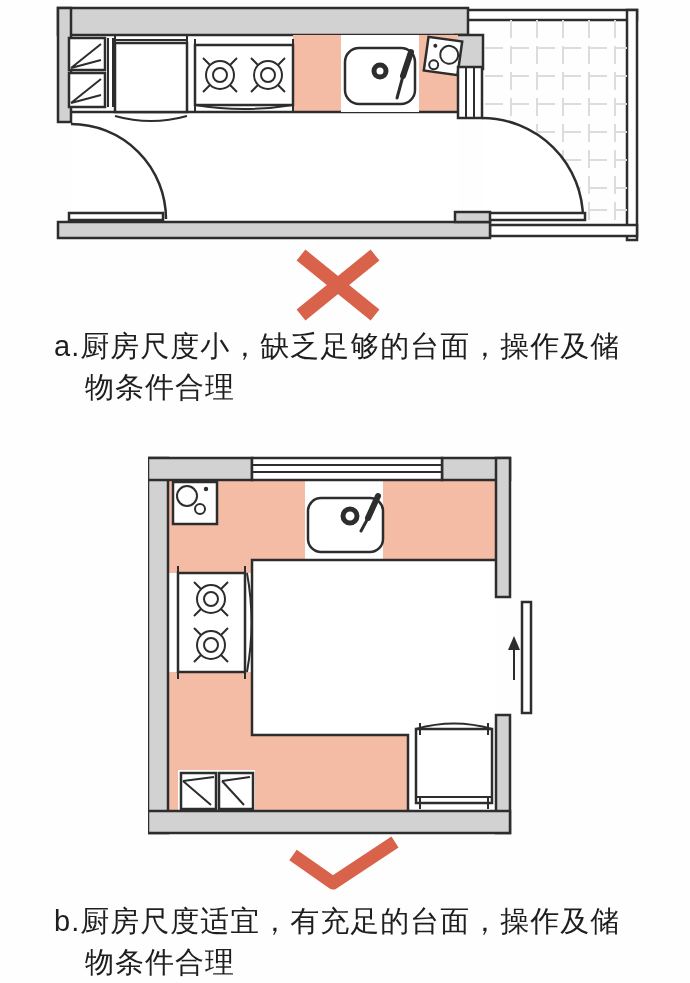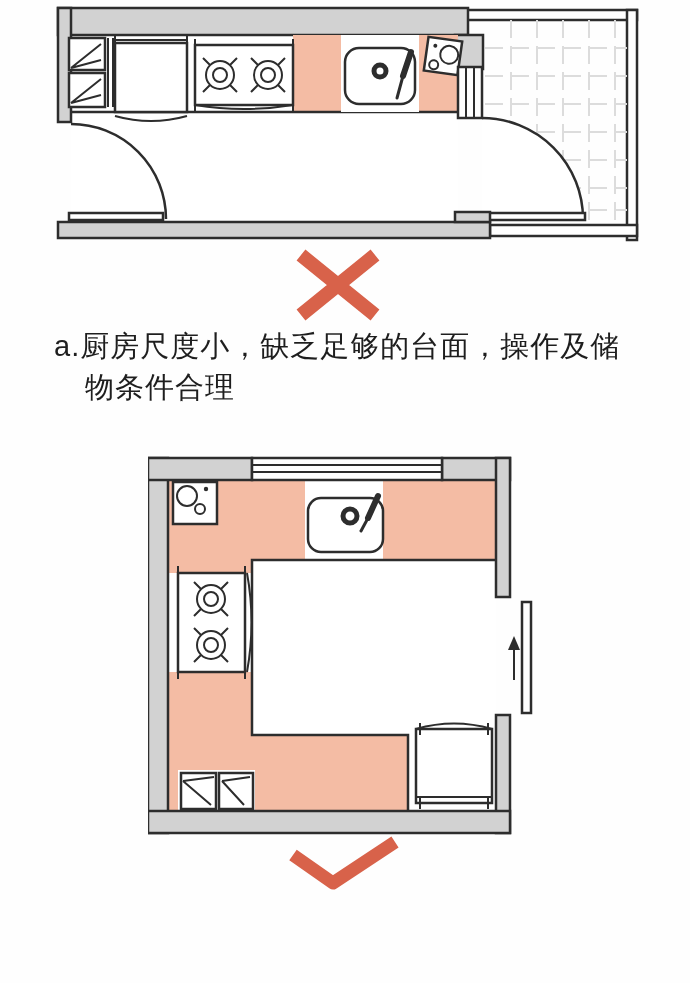--- a/index.html
+++ b/index.html
@@ -205,14 +205,18 @@
       <rect class="white" x="374" y="150" width="9" height="111"></rect>
       <path class="ln2" d="M366 228V196"></path>
       <polygon class="ink" points="366,184 360,198 372,198"></polygon>
     </g>
   </svg>
 
   <svg class="abs" style="left:278px;top:830px" width="125" height="68" viewBox="0 0 125 68">
     <polyline class="vline" points="15,25 55,53 117,12"></polyline>
   </svg>
 
+  <div class="caption" style="top:901px">
+    <div>b.厨房尺度适宜，有充足的台面，操作及储</div>
+    <div class="l2">物条件合理</div>
+  </div>
 
 </div>
 
 </body></html>

